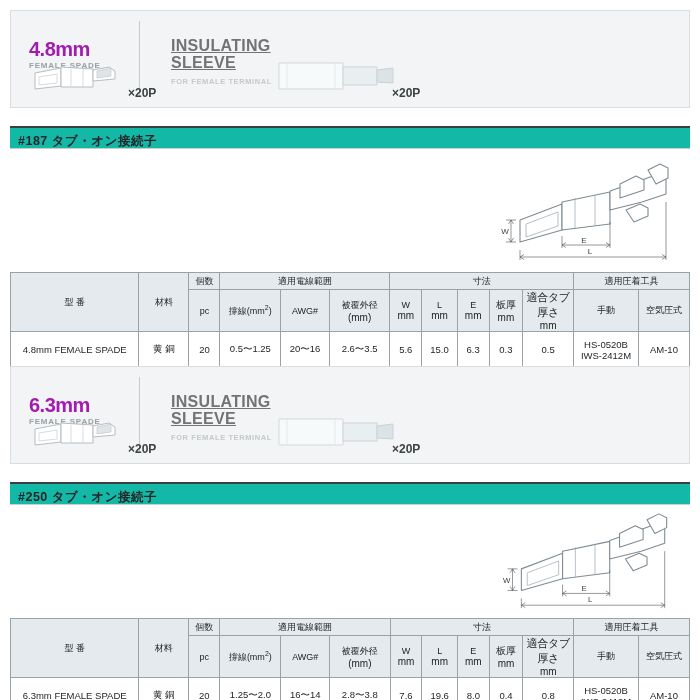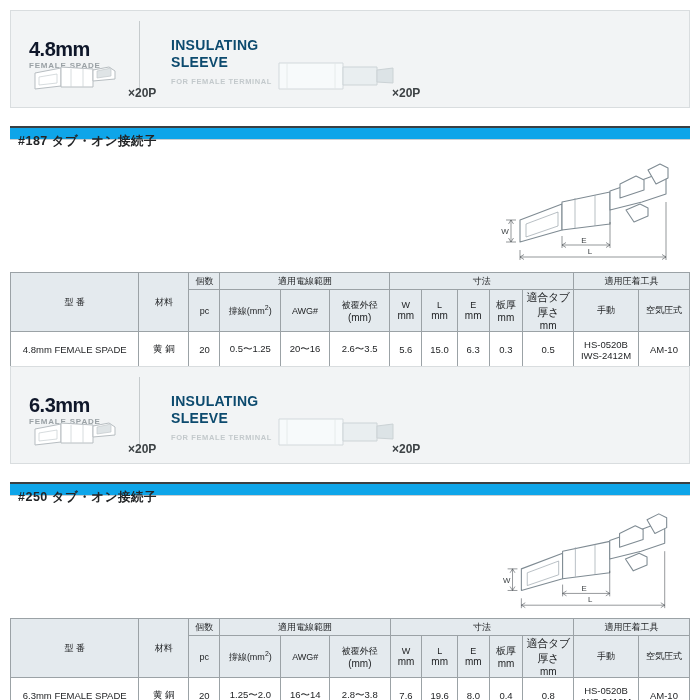--- a/index.html
+++ b/index.html
@@ -21,53 +21,53 @@
     background: #f2f4f5;
     border: 1px solid #d9dddf;
   }
   .banner .divider {
     position: absolute; top: 10px; bottom: 10px; left: 128px;
     width: 1px; background: #c6cbcd;
   }
   .size-label {
     position: absolute; left: 18px; top: 27px;
     font-weight: bold; font-size: 20px; letter-spacing: -0.5px;
-    color: #0f172a;
+    color: #a21caf;
   }
   .size-sub {
     position: absolute; left: 18px; top: 50px;
     font-size: 8px; letter-spacing: 0.8px; color: #9aa1a5;
     font-weight: bold;
     text-align: right;
   }
   .sleeve-title {
     position: absolute; left: 160px; top: 26px;
-    font-weight: bold; font-size: 14px; line-height: 17px;
-    color: #0c4a6e; letter-spacing: 0.3px;
+    font-weight: bold; font-size: 16px; line-height: 17px;
+    color: #737373; letter-spacing: 0.3px; text-decoration: underline;
   }
   .sleeve-sub {
     position: absolute; left: 160px; top: 66px;
     font-size: 7.5px; font-weight: bold; letter-spacing: 0.6px;
     color: #c3c9cc;
   }
   .qty {
     position: absolute;
     font-size: 12px; font-weight: bold; color: #3d4245; margin-left: 21px;
   }
   .qty-left { left: 96px; top: 75px; }
   .qty-right { left: 360px; top: 75px; }
 
   
   .spade-art { position: absolute; left: 20px; top: 48px; width: 100px; height: 40px; }
   .sleeve-art { position: absolute; left: 262px; top: 40px; width: 130px; height: 48px; }
 
   
   .section-head {
-    position: absolute; left: 10px; width: 680px; height: 14px;
-    background: #0ea5e9;
+    position: absolute; left: 10px; width: 680px; height: 23px;
+    background: #14b8a6;
     border-top: 2px solid #3a3f42;
     border-bottom: 1px solid #c9ced1;
   }
   .section-head span {
     position: absolute; left: 8px; top: 5px;
     font-size: 12.5px; font-weight: bold; color: #232527;
     letter-spacing: 0.5px;
   }
 
   

